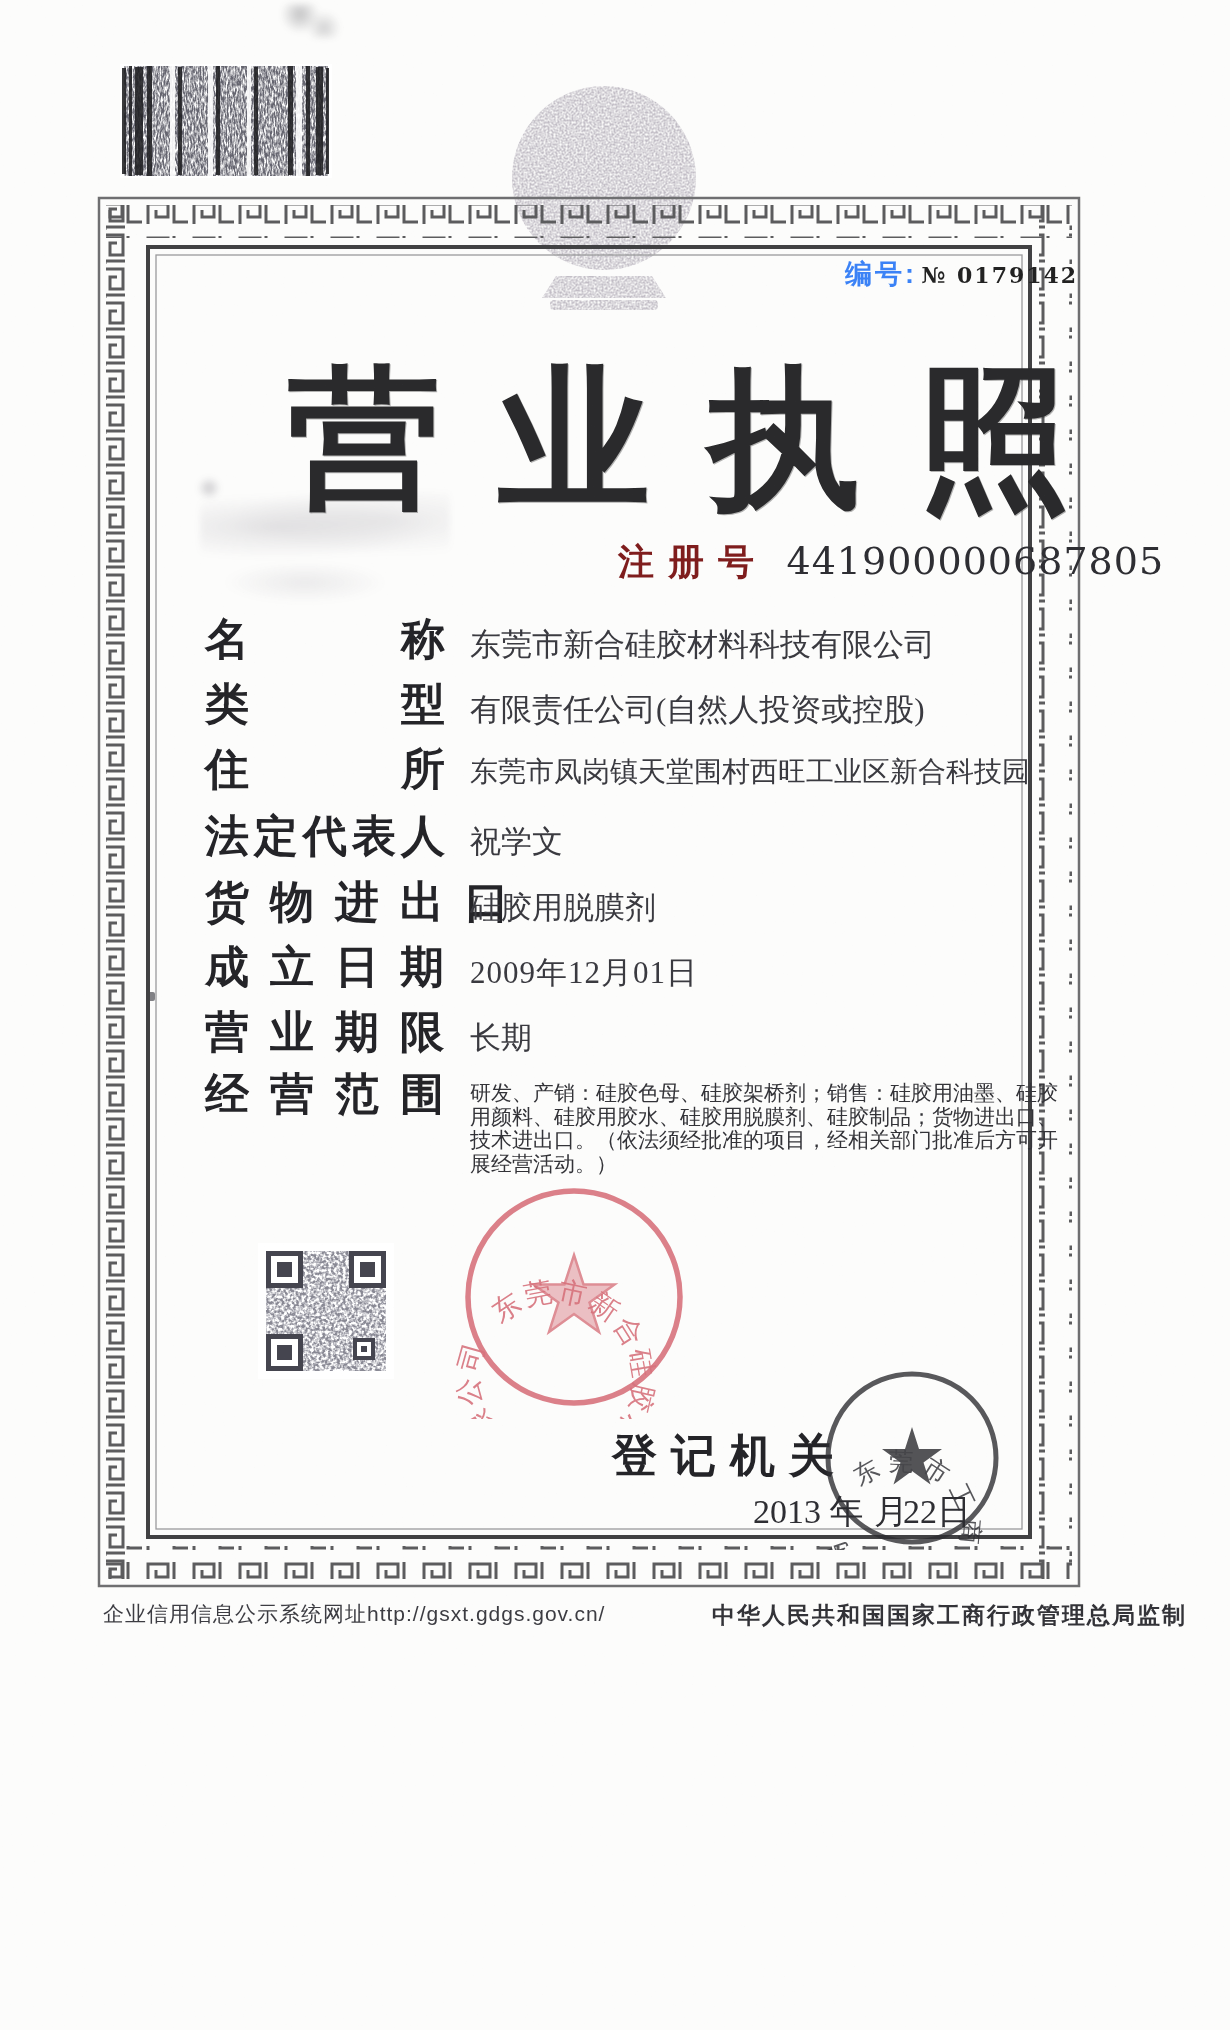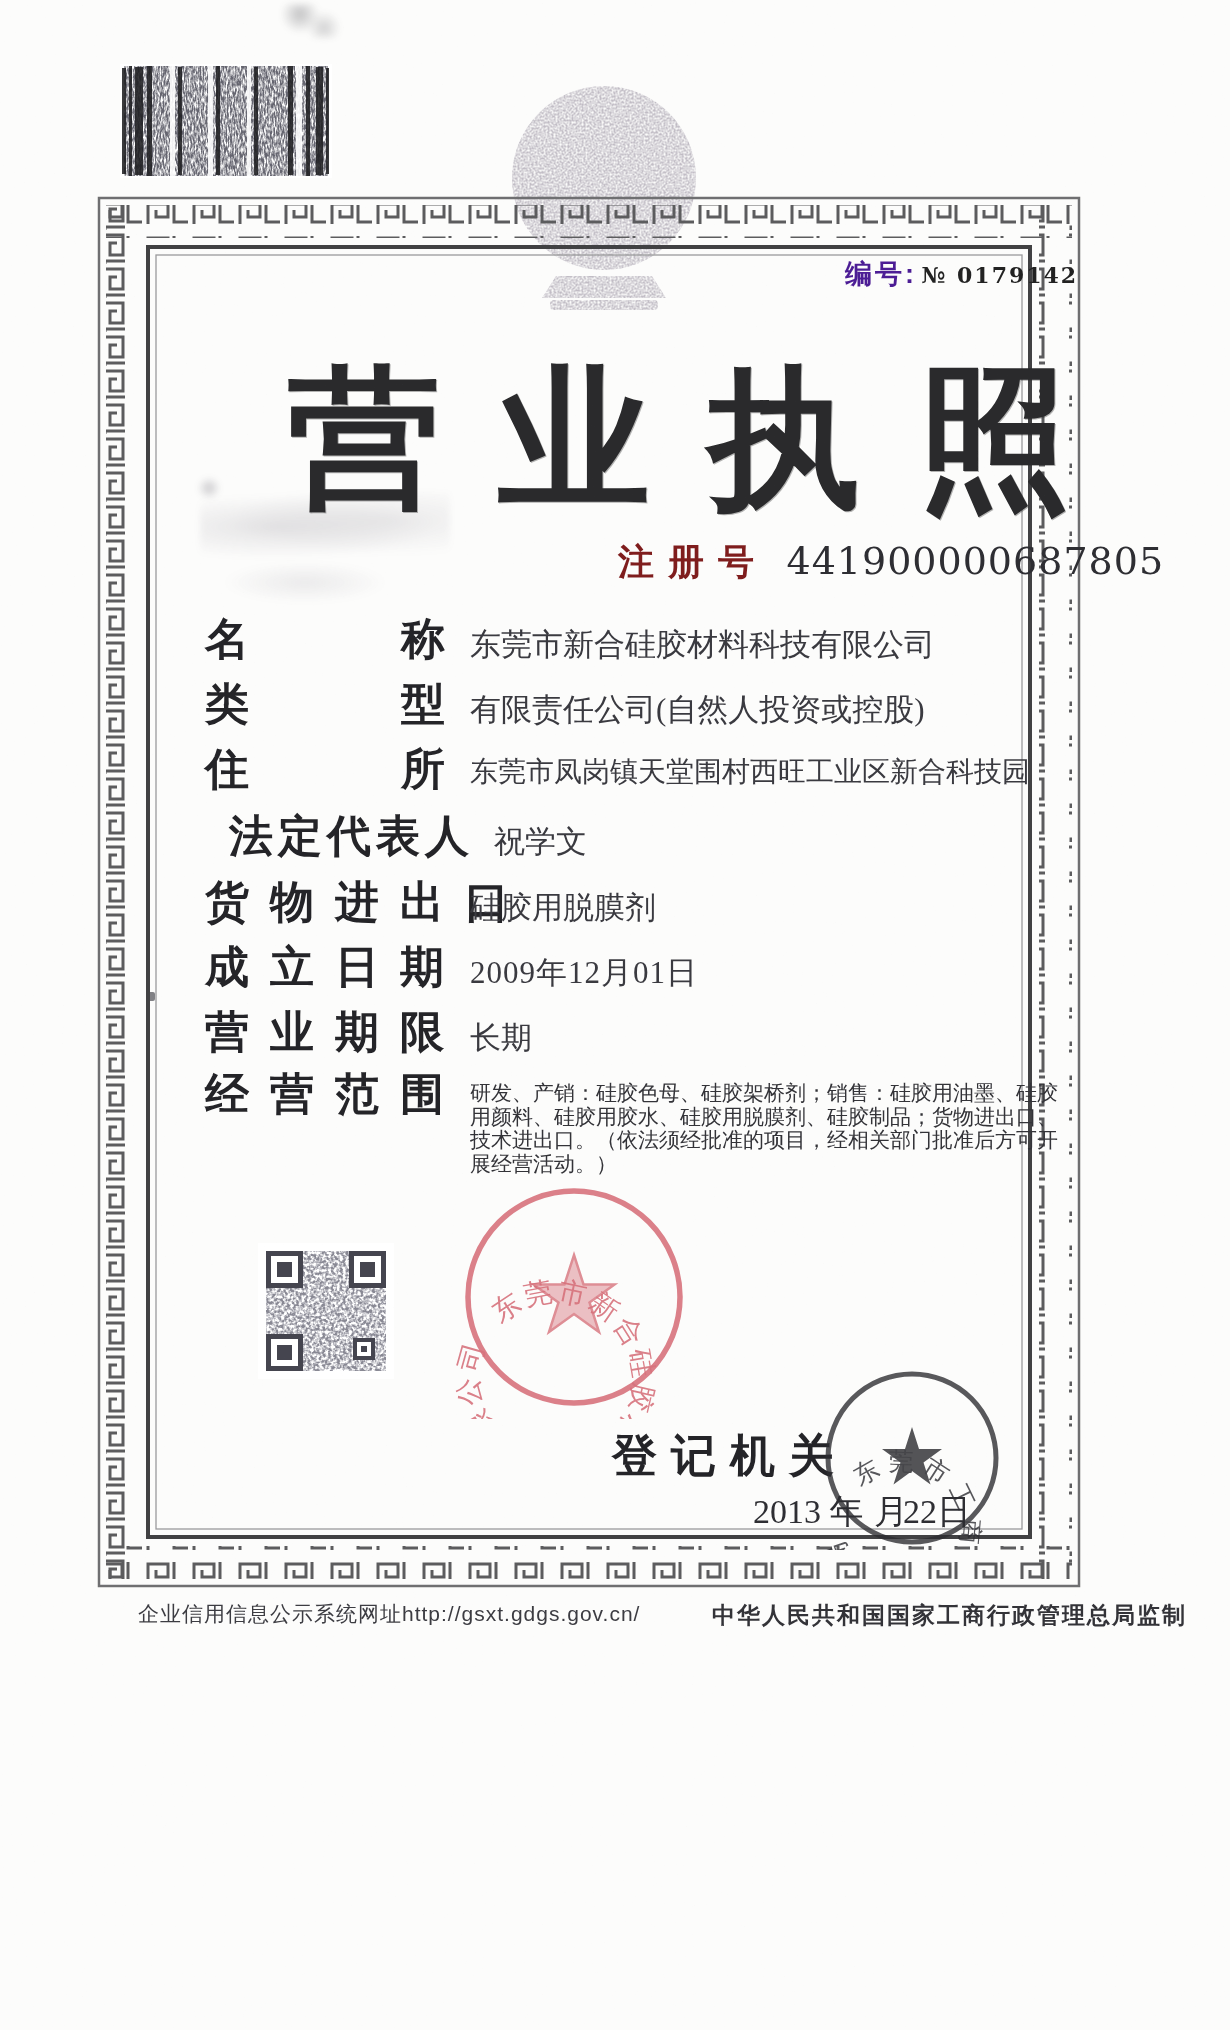--- a/index.html
+++ b/index.html
@@ -16,54 +16,54 @@
   .sm2{left:215px;top:560px;width:180px;height:45px;
        background:radial-gradient(ellipse,rgba(110,105,118,.22),transparent 65%);}
   .sm3{left:282px;top:4px;width:60px;height:34px;
        background:radial-gradient(circle at 30% 30%,rgba(60,60,66,.55),transparent 40%),
                   radial-gradient(circle at 70% 70%,rgba(60,60,66,.4),transparent 35%);}
   .sm4{left:196px;top:478px;width:26px;height:20px;background:radial-gradient(circle,rgba(70,66,80,.5),transparent 70%);}
   .dot-mark{left:146px;top:992px;width:9px;height:9px;background:#5a5a60;border-radius:2px;opacity:.75;filter:blur(.5px);}
 
   
   .serial-row{left:845px;top:256px;z-index:3;white-space:nowrap;}
-  .serial-label{font-size:27px;color:#4c1d95;letter-spacing:3px;font-weight:600;}
+  .serial-label{font-size:27px;color:#3b82f6;letter-spacing:3px;font-weight:600;}
   .serial-no{font-size:22px;color:#222;font-family:"DejaVu Serif", serif;font-weight:700;letter-spacing:2px;}
   .license-title{left:288px;top:338px;font-size:152px;font-weight:900;color:#2a2a2c;
                  letter-spacing:58px;white-space:nowrap;z-index:3;
                  text-shadow:1px 1px 0 rgba(40,40,40,.35);}
   .regno-row{left:618px;top:538px;z-index:3;white-space:nowrap;}
   .regno-label{font-size:36px;font-weight:700;color:#7f1d1d;letter-spacing:14px;}
   .regno-value{font-size:38px;color:#2e2e33;font-family:"DejaVu Serif", serif;letter-spacing:1px;margin-left:14px;margin-top:33px;}
 
   
   .field-row{position:absolute;left:205px;display:flex;align-items:flex-start;z-index:3;}
   .f-label{display:inline-block;width:240px;font-size:44px;font-weight:700;color:#242428;
            line-height:1.05;white-space:nowrap;overflow:visible;}
   .l2{letter-spacing:152px;}
   .l4{letter-spacing:21px;}
   .l5{letter-spacing:5px;}
   .f-value{margin-left:25px;margin-top:8px;font-size:31px;color:#3a3a40;
            font-family:"Liberation Serif", serif;white-space:nowrap;}
-  .r1{top:616px;}.r2{top:681px;}.r3{top:746px;}.r4{top:813px;margin-left:24px;}
+  .r1{top:616px;}.r2{top:681px;}.r3{top:746px;}.r4{top:813px;}
   .r5{top:879px;}.r6{top:944px;}.r7{top:1009px;}.r8{top:1071px;}
   .r3 .f-value{font-size:28px;margin-top:7px;}
   .r6 .f-value{letter-spacing:1px;}
   .r8 .f-value{white-space:normal;width:596px;font-size:21px;line-height:1.13;margin-top:11px;color:#333338;}
 
   
   .registrar-label{left:612px;top:1426px;font-size:45px;font-weight:700;color:#242428;
                    letter-spacing:14px;z-index:3;white-space:nowrap;}
   .date-part{font-size:34px;color:#2e2e33;font-family:"Liberation Serif", serif;z-index:2;white-space:nowrap;}
   .d-year{left:753px;top:1489px;}
   .d-month{left:874px;top:1489px;}
   .d-day{left:903px;top:1489px;}
 
   
-  .footer-left{left:103px;top:1600px;font-size:21px;color:#3c3c42;letter-spacing:1px;z-index:3;margin-left:35px;}
+  .footer-left{left:103px;top:1600px;font-size:21px;color:#3c3c42;letter-spacing:1px;z-index:3;}
   .footer-right{left:712px;top:1600px;font-size:23px;color:#333338;letter-spacing:2px;z-index:3;font-weight:600;}
 
   
   .barcode{left:120px;top:64px;z-index:2;}
   .emblem{left:498px;top:76px;z-index:1;opacity:.85;}
   .frame{left:97px;top:196px;z-index:1;}
   .qr{left:258px;top:1243px;z-index:2;}
   .company-seal{left:452px;top:1175px;z-index:5;opacity:.85;}
   .registrar-seal{left:820px;top:1366px;z-index:5;opacity:.88;}
 </style>

